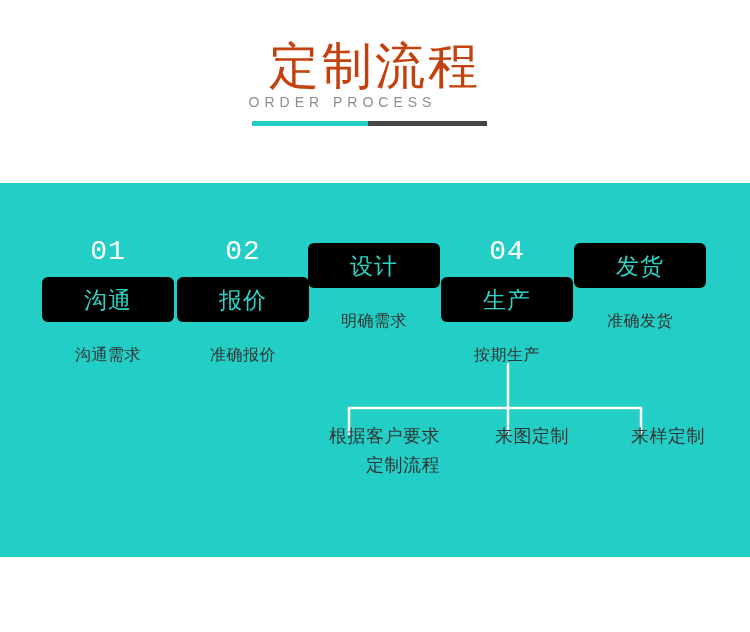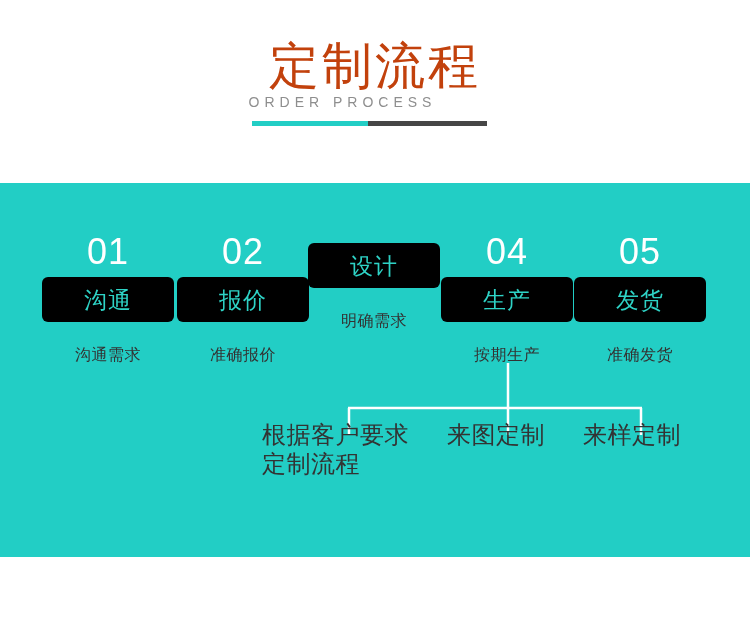--- a/index.html
+++ b/index.html
@@ -90,26 +90,26 @@
     width: 132px;
     text-align: center;
   }
   .step.s1 { left: 42px; }
   .step.s2 { left: 177px; }
   .step.s3 { left: 308px; }
   .step.s4 { left: 441px; }
   .step.s5 { left: 574px; }
 
   .step-number {
-    font-size: 36px;
+    font-size: 28px;
     line-height: 34px;
     color: #ffffff;
     font-weight: 400;
     letter-spacing: 1px;
-    font-family: Liberation Sans, sans-serif;
+    font-family: Liberation Mono, monospace;
   }
   .step-box {
     margin-top: 8px;
     height: 45px;
     background: #000000;
     border-radius: 6px;
     display: flex;
     align-items: center;
     justify-content: center;
   }
@@ -142,22 +142,22 @@
   
   .options {
     position: absolute;
     left: 0;
     top: 238px;
     width: 750px;
     height: 90px;
   }
   .option {
     position: absolute;
-    text-align: left;
-    font-size: 24px;
+    text-align: right;
+    font-size: 18px;
     line-height: 29px;
     color: #333333;
     letter-spacing: 0.5px;
     font-family: "DejaVu Sans", "Liberation Sans", sans-serif;
   }
   .option.o1 { left: 262px; top: 0; width: 178px; }
   .option.o2 { left: 447px; top: 0; width: 122px; }
   .option.o3 { left: 583px; top: 0; width: 122px; }
 
   .footer-space {
@@ -210,21 +210,20 @@
 
     <div class="step s4">
       <div class="step-number">04</div>
       <div class="step-box">
         <span class="step-box-label">生产</span>
       </div>
       <div class="step-caption">按期生产</div>
     </div>
 
     <div class="step s5">
-      <div class="step-number">05</div>
       <div class="step-box">
         <span class="step-box-label">发货</span>
       </div>
       <div class="step-caption">准确发货</div>
     </div>
 
   </div>
 
   <svg class="connector" viewBox="0 0 750 374" width="750" height="374">
 

